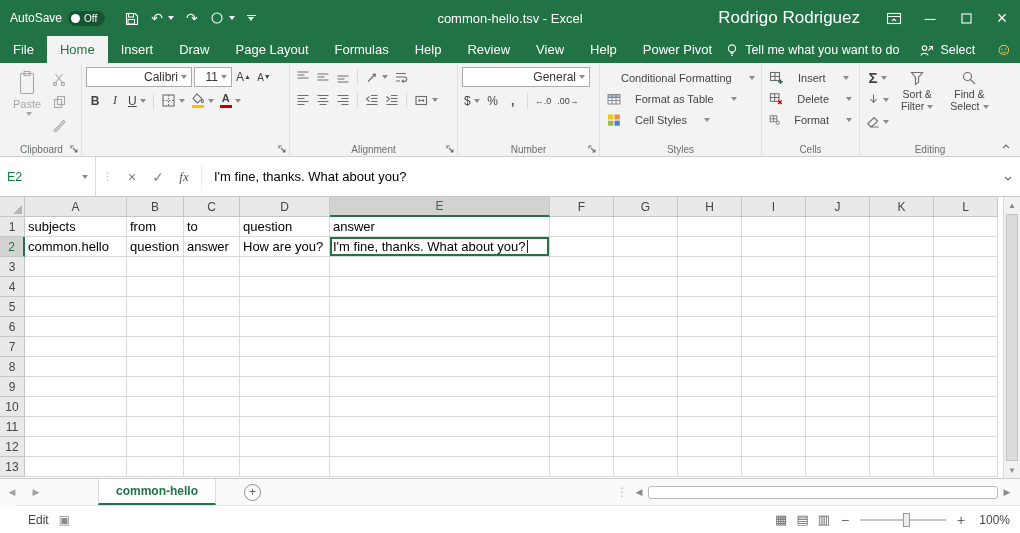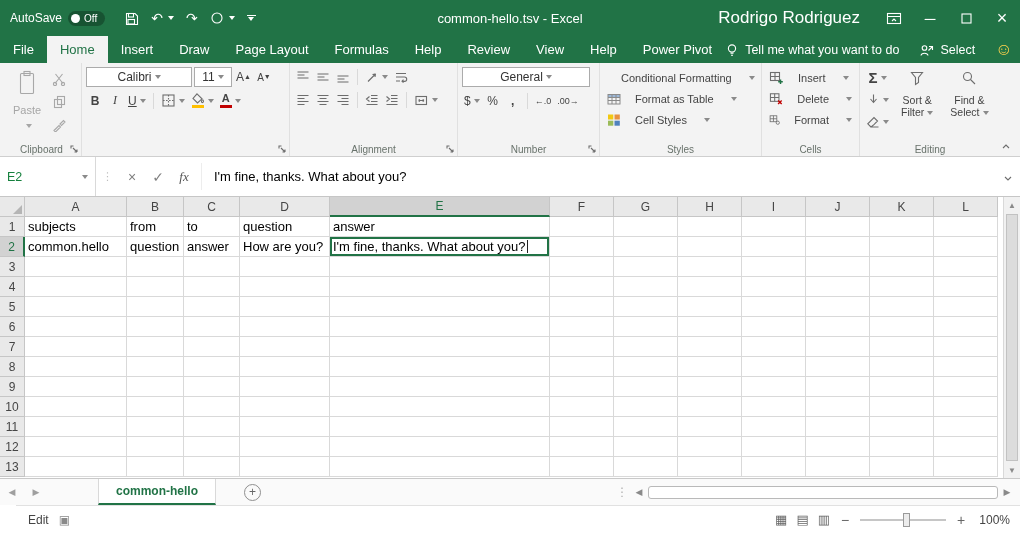--- a/index.html
+++ b/index.html
@@ -39,29 +39,29 @@
   
   .ribbon { height:94px; background:#f3f3f3; border-bottom:1px solid #cfcfcf; display:flex;
             padding-left:2px; position:relative; }
   .rgroup { position:relative; border-right:1px solid #e0e0e0; padding:4px 4px 15px; display:flex;
             flex-direction:column; }
   .glabel { position:absolute; bottom:1px; left:0; right:0; text-align:center; font-size:10px; color:#68726b; }
   .launcher { position:absolute; right:2px; bottom:2px; }
   .gicon { stroke:#6d6d6d; fill:none; stroke-width:1.1; }
   .gicon.dis { stroke:#a8a8a8; }
   .rgrow { display:flex; }
-  .bigbtn { display:flex; flex-direction:column; align-items:center; gap:8px; padding:3px 7px;
+  .bigbtn { display:flex; flex-direction:column; align-items:center; gap:2px; padding:3px 7px;
             font-size:11px; color:#444; }
   .bigbtn .biglabel { font-size:11px; }
   .bigbtn.disabled { color:#a6a6a6; }
   .minicol { display:flex; flex-direction:column; gap:4px; margin-left:2px; padding-top:2px; }
   .ibtn { display:inline-flex; align-items:center; justify-content:center; min-width:18px; height:19px;
           font-size:12px; color:#444; padding:0 2px; }
   .frow { display:flex; align-items:center; gap:2px; margin-bottom:4px; }
-  .combo { display:flex; align-items:center; justify-content:center; background:#fff;
+  .combo { display:flex; align-items:center; justify-content:flex-end; background:#fff;
            border:1px solid #ababab; height:20px; font-size:12px; padding:0 4px; color:#333; }
   .vdiv { width:1px; height:16px; background:#d9d9d9; margin:0 3px; }
   .bold { font-weight:bold; }
   .ital { font-style:italic; font-family:"Liberation Serif", serif; }
   .unde { text-decoration:underline; }
   .stack { display:inline-flex; flex-direction:column; align-items:center; gap:1px; }
   .swatch { width:12px; height:3px; display:block; }
   .fontA { font-size:11px; font-weight:bold; line-height:11px; color:#444; }
   .tinyup { font-size:7px; vertical-align:top; line-height:8px; }
   .sigma { font-size:15px; font-weight:bold; color:#444; line-height:1; }

